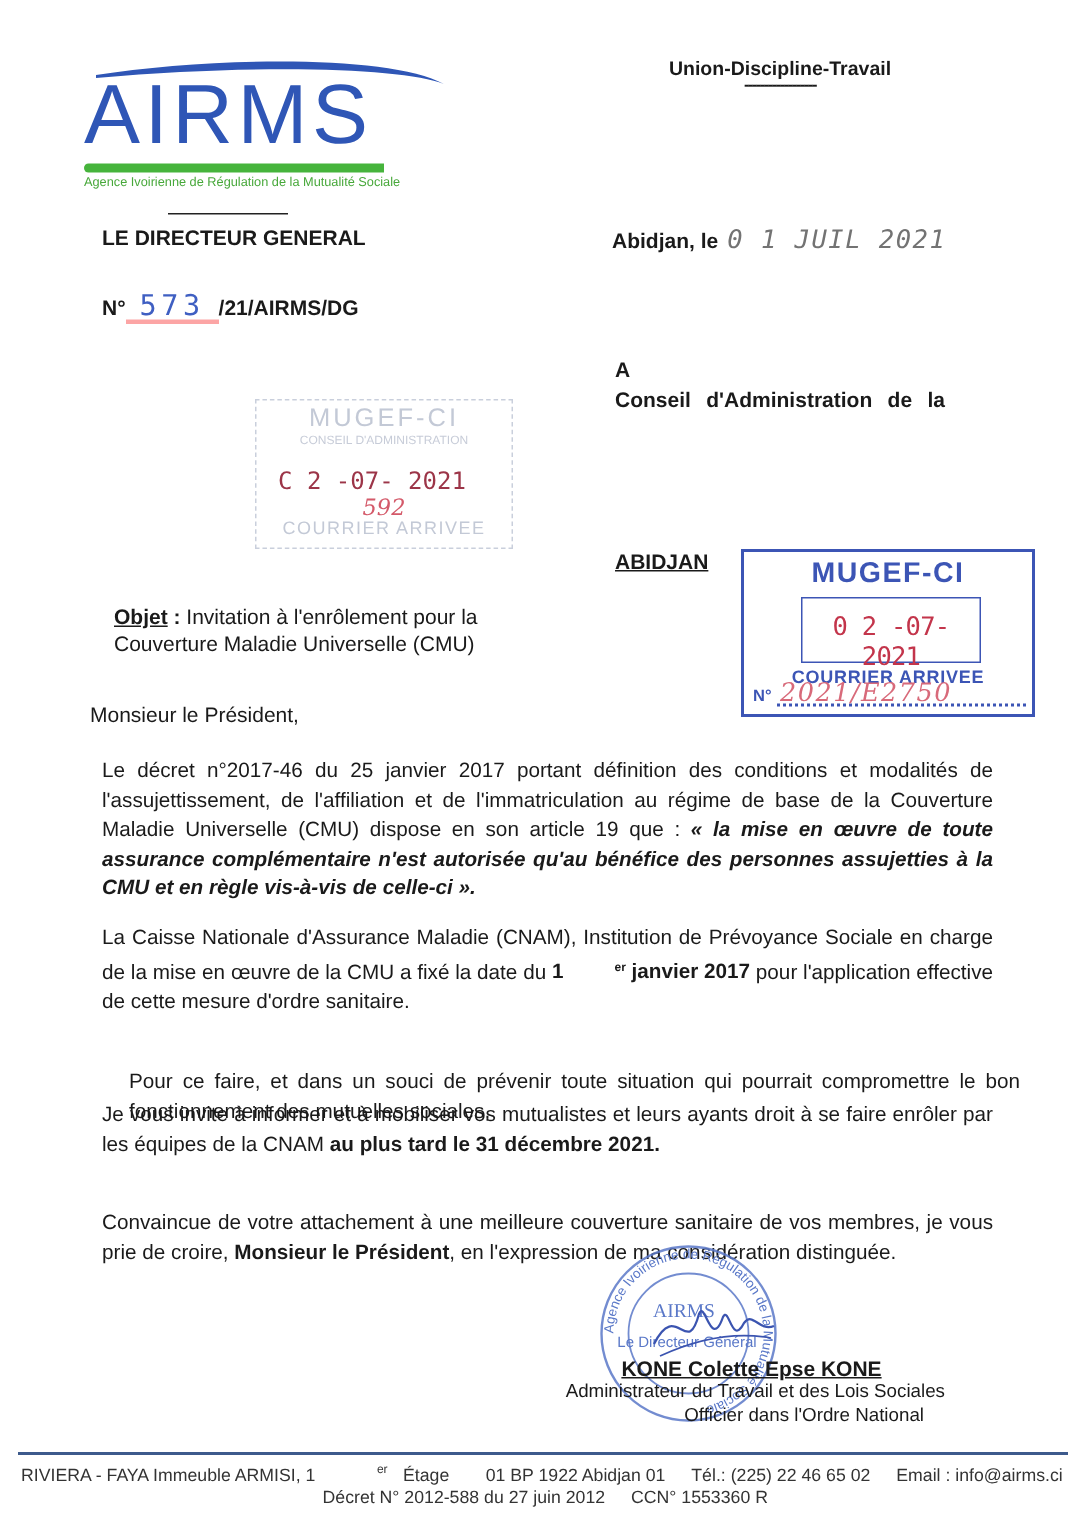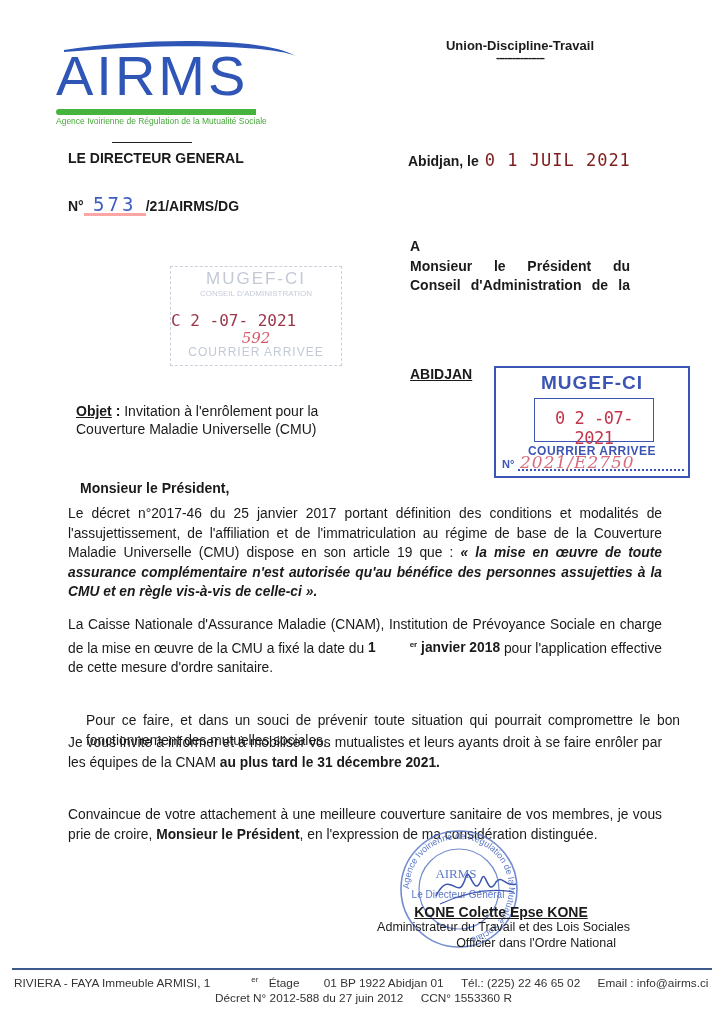--- a/index.html
+++ b/index.html
@@ -25,51 +25,51 @@
   #rep .l3 { font-size: 11px; font-weight: bold; margin-top: -2px; letter-spacing: -1px; }
 
   #dg-rule { left: 112px; top: 142px; width: 80px; height: 1px; background: #222; }
   #dg-title { left: 68px; top: 150px; font-size: 14px; font-weight: bold; }
 
   #ref { left: 68px; top: 195px; font-size: 14px; font-weight: bold; }
   #ref .num { display: inline-block; width: 62px; border-bottom: 3px solid #fca5a5; color: #3f5fc2; font-weight: normal;
     font-size: 19px; font-family: "DejaVu Sans Mono", monospace; text-align: center; line-height: 18px; letter-spacing: 3px; }
 
   #date-line { left: 408px; top: 150px; font-size: 14px; font-weight: bold; }
-  #date-line .stampdate { color: #7f1d1d; font-weight: normal; font-family: "DejaVu Sans Mono", monospace; font-size: 17px; margin-left: 6px; letter-spacing: 1px; }
+  #date-line .stampdate { color: #737373; font-weight: normal; font-family: "DejaVu Sans Mono", monospace; font-size: 17px; margin-left: 6px; letter-spacing: 1px; font-style: italic; }
 
   
   #recipient { left: 410px; top: 237px; width: 220px; font-size: 14px; font-weight: bold; line-height: 19.5px; }
   #recipient .just { text-align: justify; text-align-last: justify; }
   #abidjan { left: 410px; top: 366px; font-size: 14px; font-weight: bold; text-decoration: underline; }
 
   
   #stamp1 { left: 170px; top: 266px; width: 170px; height: 98px; border: 1px dashed #c9cfdc; color: #bfc6d6; }
   #stamp1 .s1t { position: absolute; left: 0; right: 0; top: 2px; text-align: center; font-size: 17px; letter-spacing: 2px; color: #c3c9d6; }
   #stamp1 .s1s { position: absolute; left: 0; right: 0; top: 22px; text-align: center; font-size: 8px; color: #c7ccd8; }
-  #stamp1 .s1d { position: absolute; left: 0; right: 16px; top: 44px; font-size: 16px; color: #9c3548; font-family: "DejaVu Sans Mono", monospace; }
+  #stamp1 .s1d { position: absolute; left: 0; right: 16px; top: 44px; text-align: center; font-size: 16px; color: #9c3548; font-family: "DejaVu Sans Mono", monospace; }
   #stamp1 .s1n { position: absolute; left: 0; right: 0; top: 62px; text-align: center; font-size: 15px; color: #d45a6a; font-style: italic; font-family: "DejaVu Serif", serif; }
   #stamp1 .s1b { position: absolute; left: 0; right: 0; top: 78px; text-align: center; font-size: 12px; letter-spacing: 1px; color: #c3c9d6; }
 
   
   #stamp2 { left: 494px; top: 366px; width: 192px; height: 108px; border: 2px solid #3c55b5; }
   #stamp2 .s2t { position: absolute; left: 0; right: 0; top: 4px; text-align: center; font-size: 19px; font-weight: bold; color: #3c55b5; letter-spacing: 1px; }
   #stamp2 .s2box { position: absolute; left: 38px; top: 30px; width: 118px; height: 42px; border: 1.5px solid #3c55b5; }
   #stamp2 .s2d { position: absolute; left: 0; right: 0; top: 9px; text-align: center; font-size: 17px; color: #c3354b; font-family: "DejaVu Sans Mono", monospace; letter-spacing: -0.5px; }
   #stamp2 .s2c { position: absolute; left: 0; right: 0; top: 76px; text-align: center; font-size: 12px; font-weight: bold; color: #3c55b5; letter-spacing: 0.5px; }
   #stamp2 .s2n { position: absolute; left: 6px; top: 90px; font-size: 11px; font-weight: bold; color: #3c55b5; }
   #stamp2 .s2dots { position: absolute; left: 22px; right: 4px; top: 101px; border-bottom: 2px dotted #3c55b5; }
   #stamp2 .s2hand { position: absolute; left: 24px; top: 84px; font-size: 17px; color: #d86a7a; font-family: "DejaVu Serif", serif; font-style: italic; letter-spacing: 1px; }
 
   
   #subject { left: 76px; top: 402px; font-size: 14px; line-height: 18px; width: 300px; }
   #subject .lab { font-weight: bold; text-decoration: underline; }
   #subject .colon { font-weight: bold; }
 
-  #salutation { left: 80px; top: 468px; font-size: 14px; font-weight: bold; margin-top: 12px; }
+  #salutation { left: 60px; top: 468px; font-size: 14px; font-weight: normal; }
 
   
   .para { position: absolute; left: 68px; width: 594px; font-size: 13.8px; line-height: 19.5px; text-align: justify; }
   #p1 { top: 504px; }
   #p1 .q { font-weight: bold; font-style: italic; }
   #p2 { top: 615px; }
   #p3 { top: 711px; margin-left: 18px; }
   #p4 { top: 733px; }
   #p5 { top: 760px; margin-top: 45px; }
   sup { font-size: 8px; padding-left: 34px; }
@@ -118,21 +118,20 @@
 <div id="stamp1" class="abs">
   <div class="s1t">MUGEF-CI</div>
   <div class="s1s">CONSEIL D'ADMINISTRATION</div>
   <div class="s1d">C 2 -07- 2021</div>
   <div class="s1n">592</div>
   <div class="s1b">COURRIER ARRIVEE</div>
 </div>
 
 <div id="recipient" class="abs">
   <div>A</div>
-  <div class="just">Monsieur le Président du</div>
   <div class="just">Conseil d'Administration de la</div>
 </div>
 <div id="abidjan" class="abs">ABIDJAN</div>
 
 <div id="stamp2" class="abs">
   <div class="s2t">MUGEF-CI</div>
   <div class="s2box">
     <div class="s2d">0 2 -07- 2021</div>
   </div>
   <div class="s2c">COURRIER ARRIVEE</div>
@@ -142,21 +141,21 @@
 </div>
 
 <div id="subject" class="abs">
   <span class="lab">Objet</span><span class="colon"> :</span><span> Invitation à l'enrôlement pour la Couverture Maladie Universelle (CMU)</span>
 </div>
 
 <div id="salutation" class="abs">Monsieur le Président,</div>
 
 <div id="p1" class="para"><span>Le décret n°2017-46 du 25 janvier 2017 portant définition des conditions et modalités de l'assujettissement, de l'affiliation et de l'immatriculation au régime de base de la Couverture Maladie Universelle (CMU) dispose en son article 19 que : </span><span class="q">« la mise en œuvre de toute assurance complémentaire n'est autorisée qu'au bénéfice des personnes assujetties à la CMU et en règle vis-à-vis de celle-ci ».</span></div>
 
-<div id="p2" class="para"><span>La Caisse Nationale d'Assurance Maladie (CNAM), Institution de Prévoyance Sociale en charge de la mise en œuvre de la CMU a fixé la date du </span><b><span>1</span><sup>er</sup><span> janvier 2018</span></b><span> pour l'application effective de cette mesure d'ordre sanitaire.</span></div>
+<div id="p2" class="para"><span>La Caisse Nationale d'Assurance Maladie (CNAM), Institution de Prévoyance Sociale en charge de la mise en œuvre de la CMU a fixé la date du </span><b><span>1</span><sup>er</sup><span> janvier 2017</span></b><span> pour l'application effective de cette mesure d'ordre sanitaire.</span></div>
 
 <div id="p3" class="para">Pour ce faire, et dans un souci de prévenir toute situation qui pourrait compromettre le bon fonctionnement des mutuelles sociales,</div>
 
 <div id="p4" class="para"><span>Je vous invite à informer et à mobiliser vos mutualistes et leurs ayants droit à se faire enrôler par les équipes de la CNAM </span><b>au plus tard le 31 décembre 2021.</b></div>
 
 <div id="p5" class="para"><span>Convaincue de votre attachement à une meilleure couverture sanitaire de vos membres, je vous prie de croire, </span><b>Monsieur le Président</b><span>, en l'expression de ma considération distinguée.</span></div>
 
 <svg id="seal" class="abs" viewBox="0 0 126 126">
   <defs>
     <path id="ring" d="M 63 63 m -50 0 a 50 50 0 1 1 100 0 a 50 50 0 1 1 -100 0"></path>

